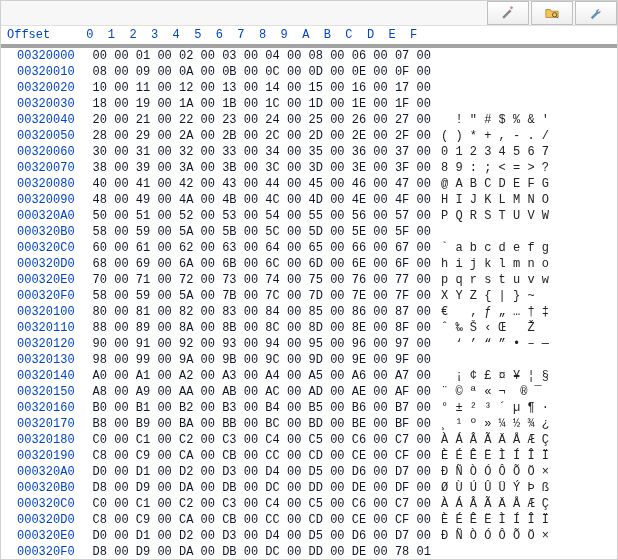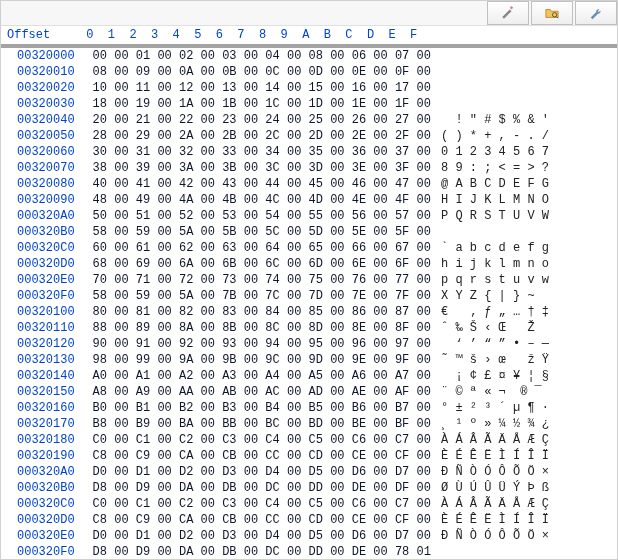--- a/index.html
+++ b/index.html
@@ -498,21 +498,20 @@
           <span>00</span>
           <span>9C</span>
           <span>00</span>
           <span>9D</span>
           <span>00</span>
           <span>9E</span>
           <span>00</span>
           <span>9F</span>
           <span>00</span>
         </div>
-        <div class="asc">˜ ™ š › œ   ž Ÿ </div>
       </div>
       <div class="row">
         <div class="off">00320140</div>
         <div class="hex">
           <span>A0</span>
           <span>00</span>
           <span>A1</span>
           <span>00</span>
           <span>A2</span>
           <span>00</span>

